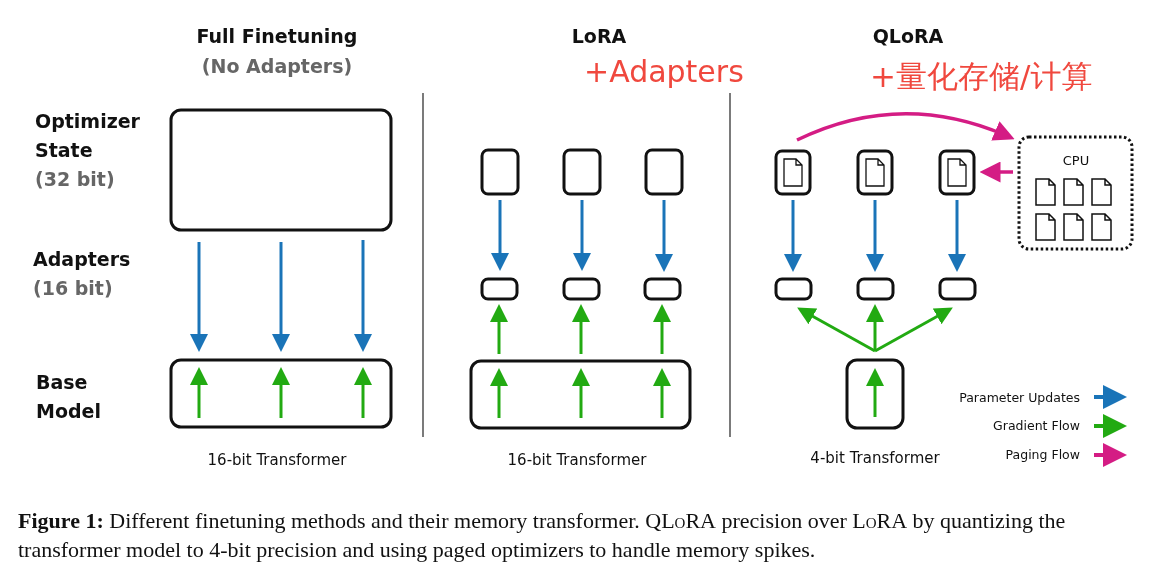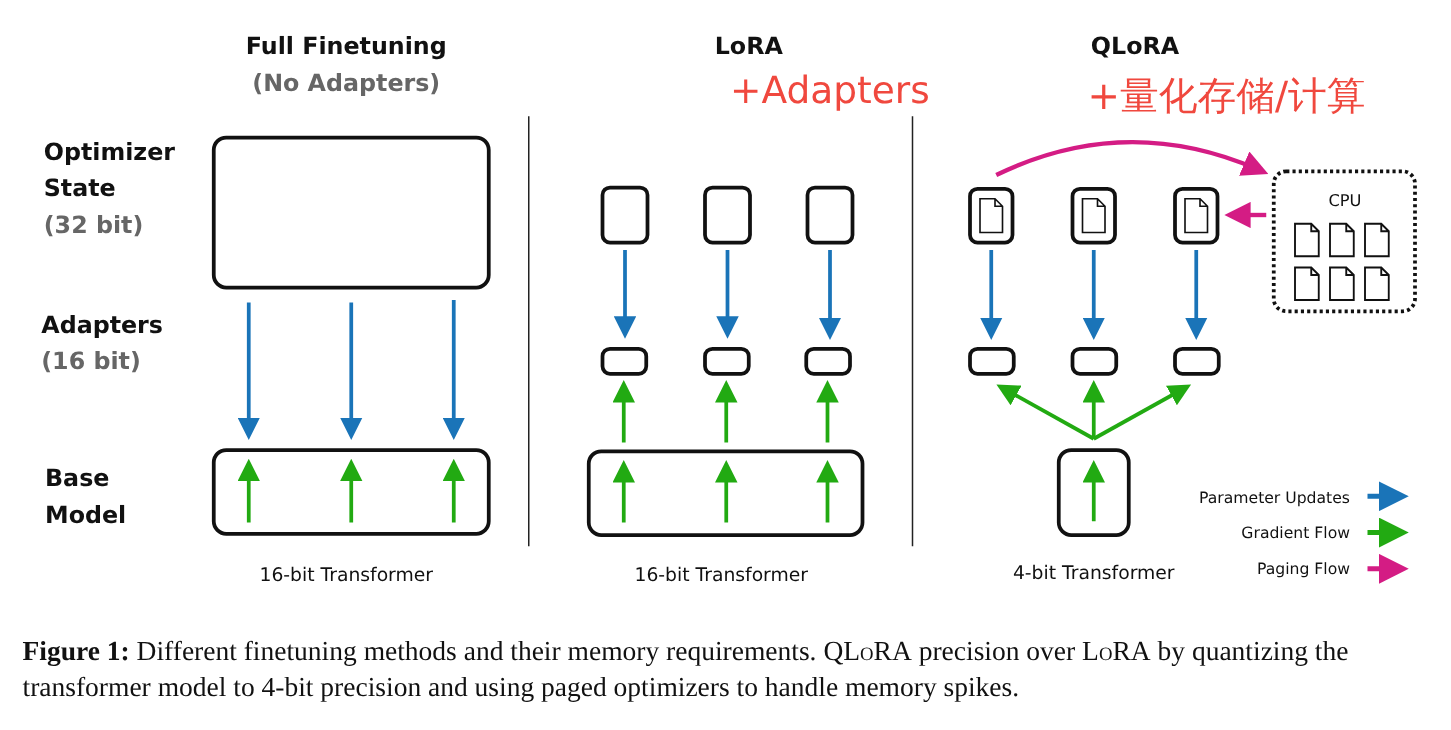--- a/index.html
+++ b/index.html
@@ -139,13 +139,13 @@
   <g>
     <text class="t-reg" x="1080" y="402" font-size="12.5" text-anchor="end" fill="#111">Parameter Updates</text>
     <line x1="1094" y1="397" x2="1115" y2="397" stroke="#1a74b8" stroke-width="4" marker-end="url(#mBlue)"></line>
     <text class="t-reg" x="1080" y="430" font-size="12.5" text-anchor="end" fill="#111">Gradient Flow</text>
     <line x1="1094" y1="426" x2="1115" y2="426" stroke="#22aa12" stroke-width="4" marker-end="url(#mGreen)"></line>
     <text class="t-reg" x="1080" y="459" font-size="12.5" text-anchor="end" fill="#111">Paging Flow</text>
     <line x1="1094" y1="455" x2="1115" y2="455" stroke="#d41c84" stroke-width="4" marker-end="url(#mPink)"></line>
   </g>
 </svg>
 
-<div class="caption"><b>Figure 1:</b><span> Different finetuning methods and their memory requirements. </span><span>Q</span><span class="sc">LoRA</span><span> precision over </span><span>L</span><span class="sc">oRA</span><span> by quantizing the transformer model to 4-bit precision and using paged optimizers to handle memory spikes.</span></div>
+<div class="caption"><b>Figure 1:</b><span> Different finetuning methods and their memory transformer. </span><span>Q</span><span class="sc">LoRA</span><span> precision over </span><span>L</span><span class="sc">oRA</span><span> by quantizing the transformer model to 4-bit precision and using paged optimizers to handle memory spikes.</span></div>
 
 </body></html>

